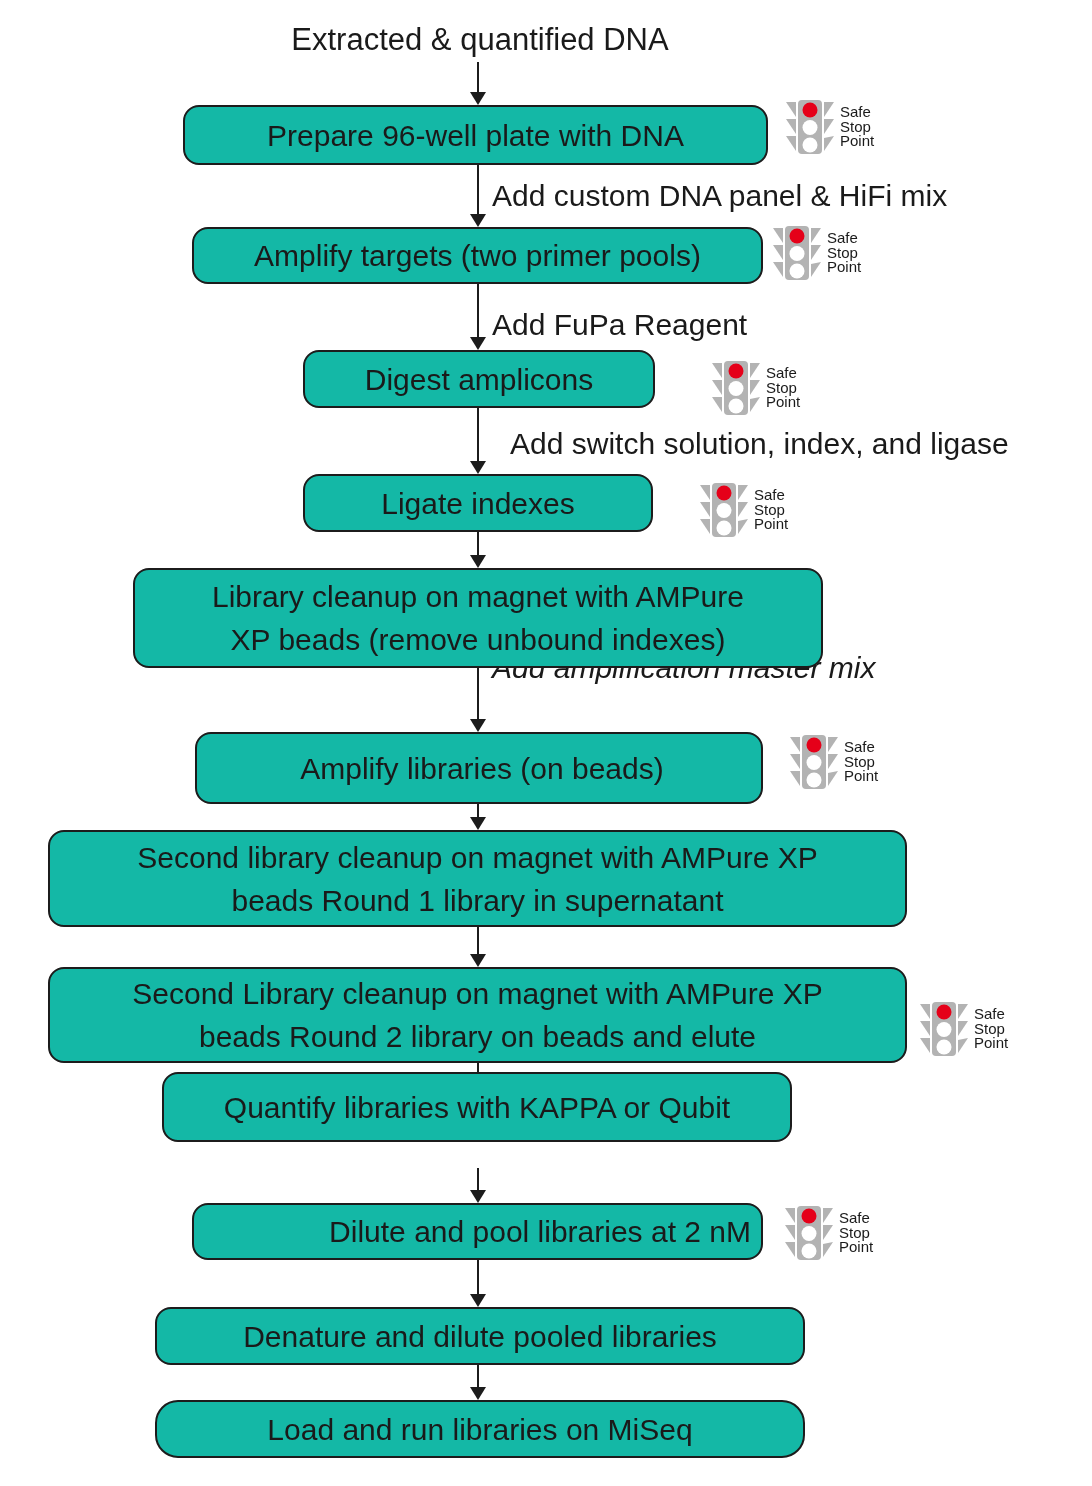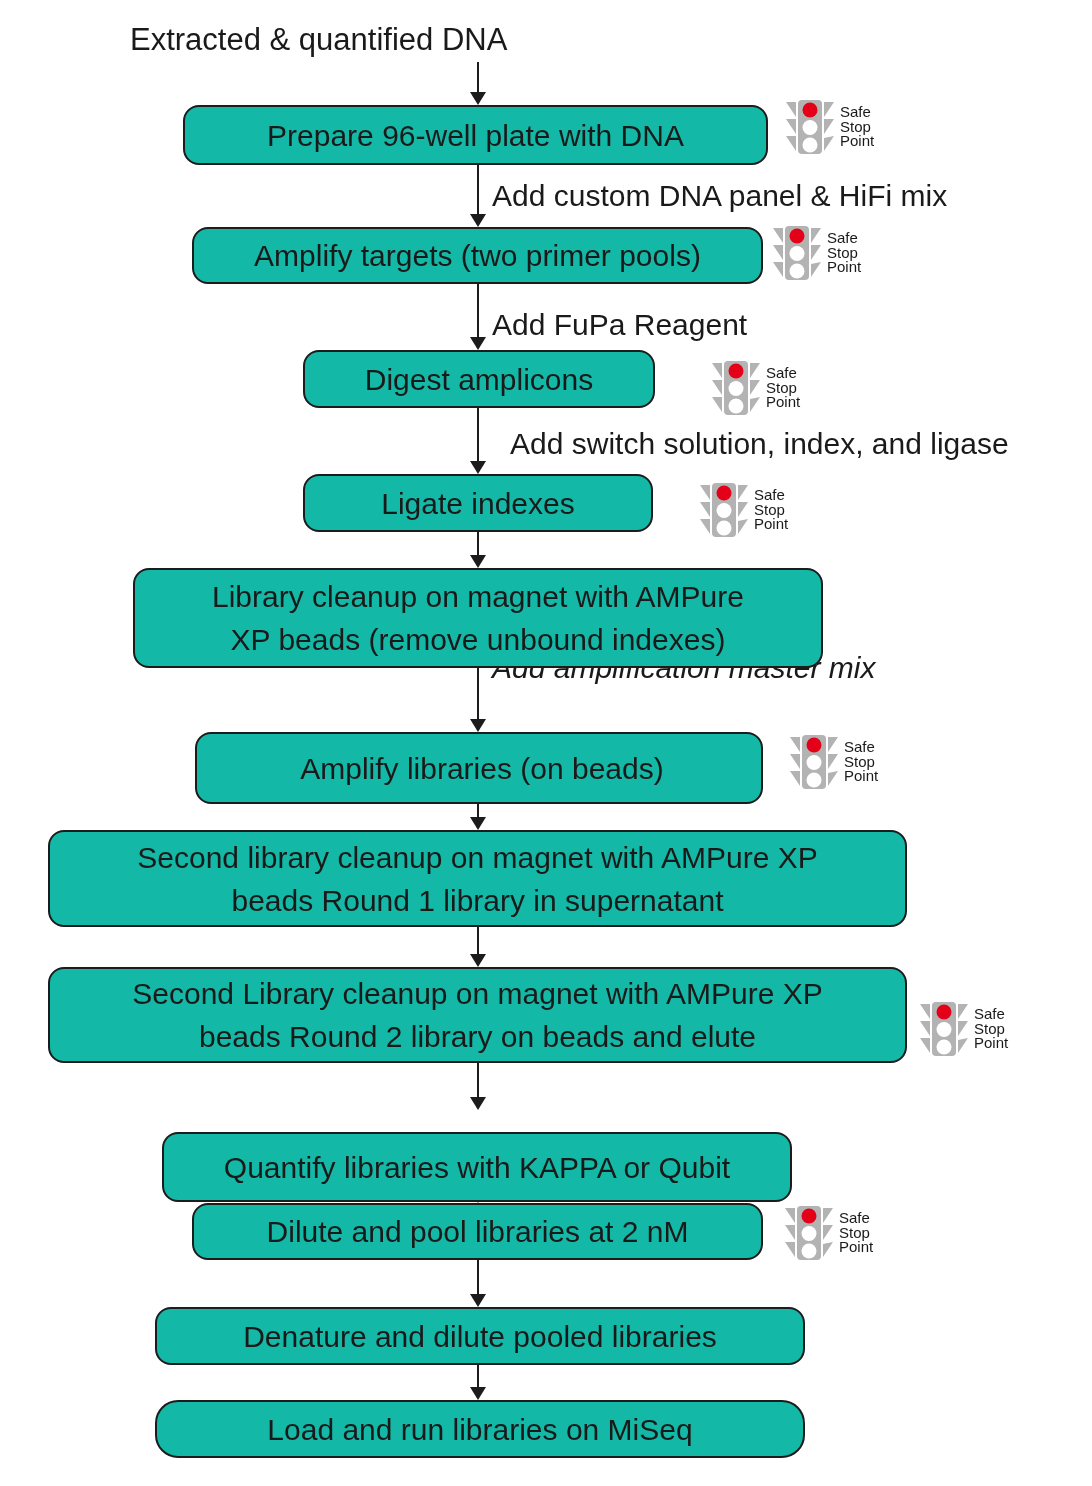--- a/index.html
+++ b/index.html
@@ -14,21 +14,21 @@
     height:1486px;
     background:#ffffff;
     font-family:"Liberation Sans", sans-serif;
     color:#1a1a1a;
     overflow:hidden;
   }
   
   .title{
     position:absolute;
     left:130px; top:22px; width:700px;
-    text-align:left;
+    text-align:center;
     font-size:31px;
     line-height:36px;
     white-space:nowrap;
   }
   
   .box{
     position:absolute;
     box-sizing:border-box;
     border:2.5px solid var(--ink);
     border-radius:16px;
@@ -44,22 +44,22 @@
     white-space:nowrap;
   }
   .s1 {left:183px; top:105px;  width:585px; height:60px;}
   .s2 {left:192px; top:227px;  width:571px; height:57px;}
   .s3 {left:303px; top:350px;  width:352px; height:58px;}
   .s4 {left:303px; top:474px;  width:350px; height:58px;}
   .s5 {left:133px; top:568px;  width:690px; height:100px;}
   .s6 {left:195px; top:732px;  width:568px; height:72px;padding-left:16px;}
   .s7 {left:48px;  top:830px;  width:859px; height:97px;}
   .s8 {left:48px;  top:967px;  width:859px; height:96px;}
-  .s9 {left:162px; top:1132px; width:630px; height:70px;}
-  .s10{left:192px; top:1203px; width:571px; height:57px;}
+  .s9 {left:162px; top:1072px; width:630px; height:70px;}
+  .s10{left:192px; top:1203px; width:571px; height:57px;align-items:flex-end;}
   .s11{left:155px; top:1307px; width:650px; height:58px;}
   .s12{left:155px; top:1400px; width:650px; height:58px;border-radius:23px;}
   
   .arrow{
     position:absolute;
     left:477px;
     width:2px;
     background:var(--ink);
   }
   .arrow::after{

